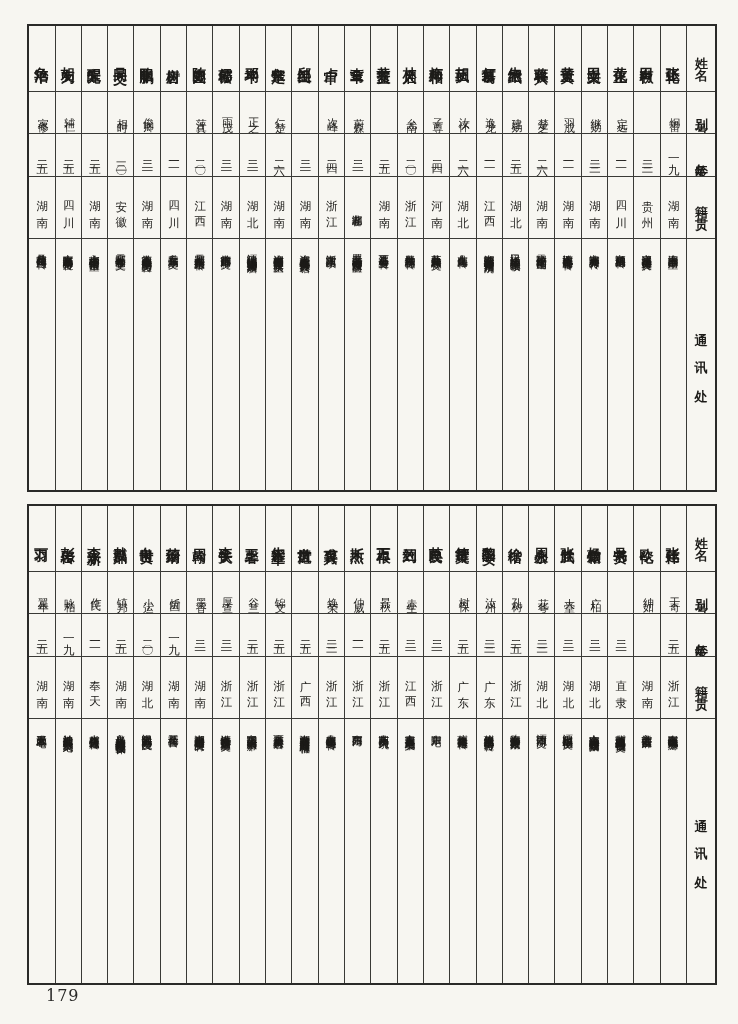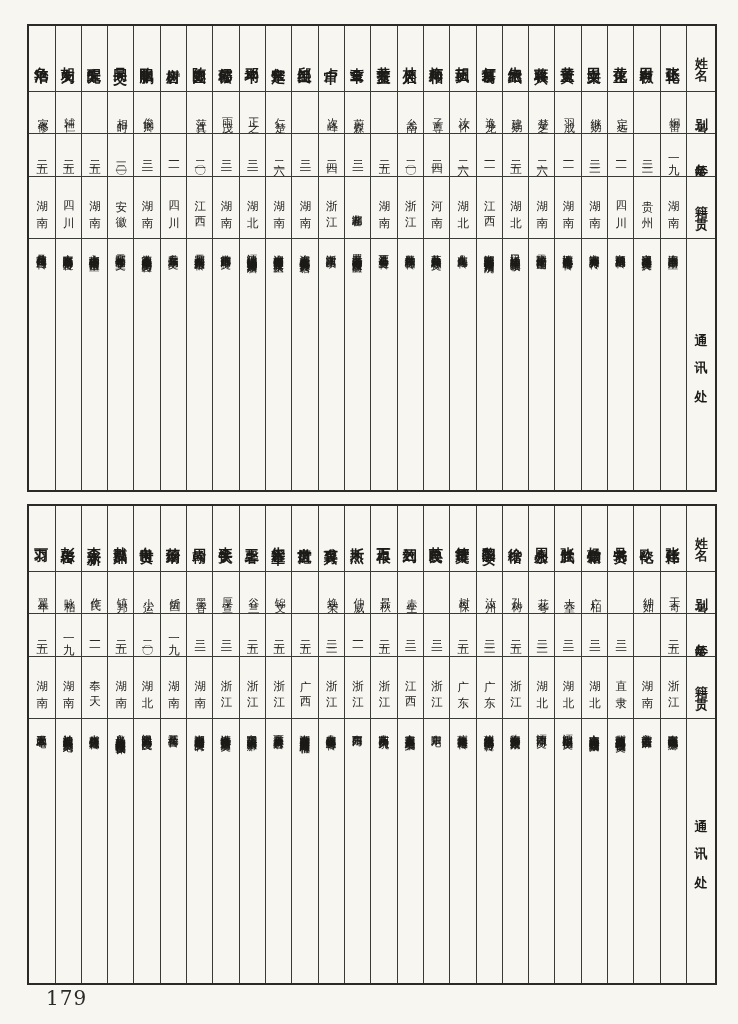--- a/index.html
+++ b/index.html
@@ -53,21 +53,21 @@
   
   .col.header .cell{font-weight:700;font-size:13px;}
   .col.header .h-name{letter-spacing:0.9em;}
   .col.header .h-alias{letter-spacing:0.35em;}
   .col.header .h-age{letter-spacing:0.05em;}
   .col.header .h-native{letter-spacing:0.9em;}
   .col.header .h-address{letter-spacing:2.2em;padding-top:0;justify-content:center;}
   .page-number{
     position:absolute;left:46px;top:986px;
     font-family:"DejaVu Serif",serif;
-    font-size:20px;color:#2a2a28;letter-spacing:1px;
+    font-size:16px;color:#2a2a28;letter-spacing:1px;
   }
 </style>
 </head>
 <body>
 
 <div class="page">
 
   <div class="reg-table" id="table-top">
     <div class="col header">
       <div class="cell name h-name">姓名</div>

